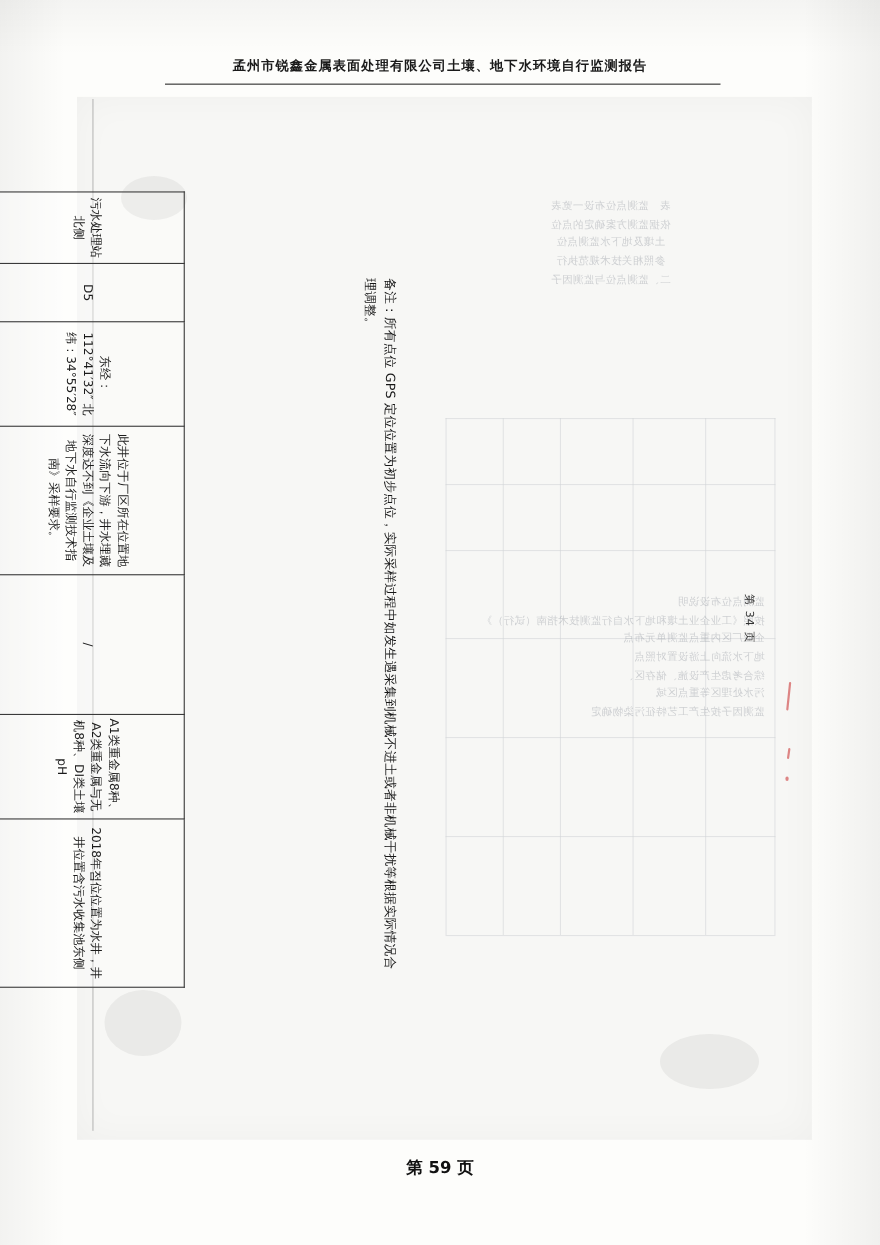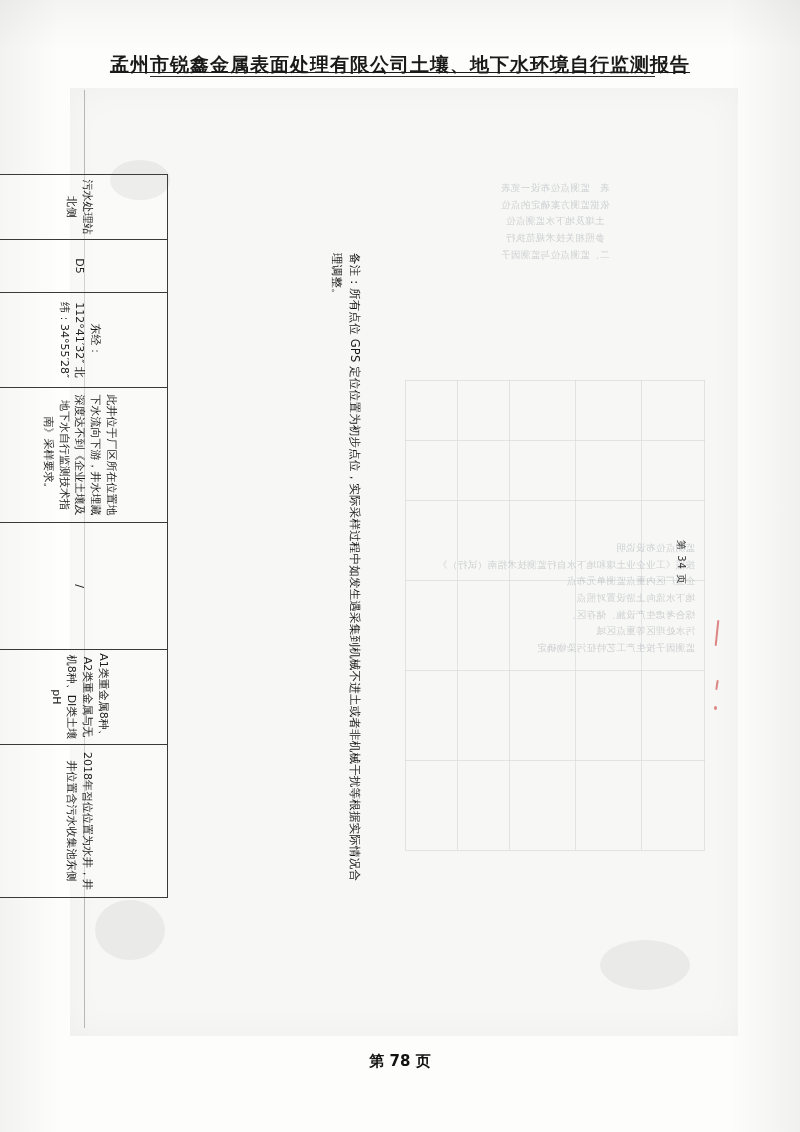--- a/index.html
+++ b/index.html
@@ -41,26 +41,25 @@
     width: 1px; height: 938px;
     background: rgba(110,110,110,0.45);
   }
 
   
   .header {
     position: absolute;
     left: 0; top: 52px;
     width: 800px;
     text-align: center;
-    font-size: 19px;
+    font-size: 12px;
     font-weight: bold;
     letter-spacing: 1px;
     color: #1a1a1a;
     font-family: "DejaVu Sans", "Liberation Sans", sans-serif;
-    text-decoration: underline;
   }
   .header-rule {
     position: absolute;
     left: 150px; top: 76px;
     width: 505px; height: 1px;
     background: #2b2b2b;
   }
 
   
   .footer {
@@ -240,14 +239,14 @@
   <div class="origpage-rot">第 34 页</div>
 
   <div class="pen" id="pen-1"></div>
   <div class="pen" id="pen-2"></div>
   <div class="pen" id="pen-3"></div>
 
   <div class="smudge" style="left:110px; top:160px; width:60px; height:40px;"></div>
   <div class="smudge" style="left:600px; top:940px; width:90px; height:50px;"></div>
   <div class="smudge" style="left:95px;  top:900px; width:70px; height:60px;"></div>
 
-  <div class="footer">第 78 页</div>
+  <div class="footer">第 59 页</div>
 </div>
 
 </body></html>

